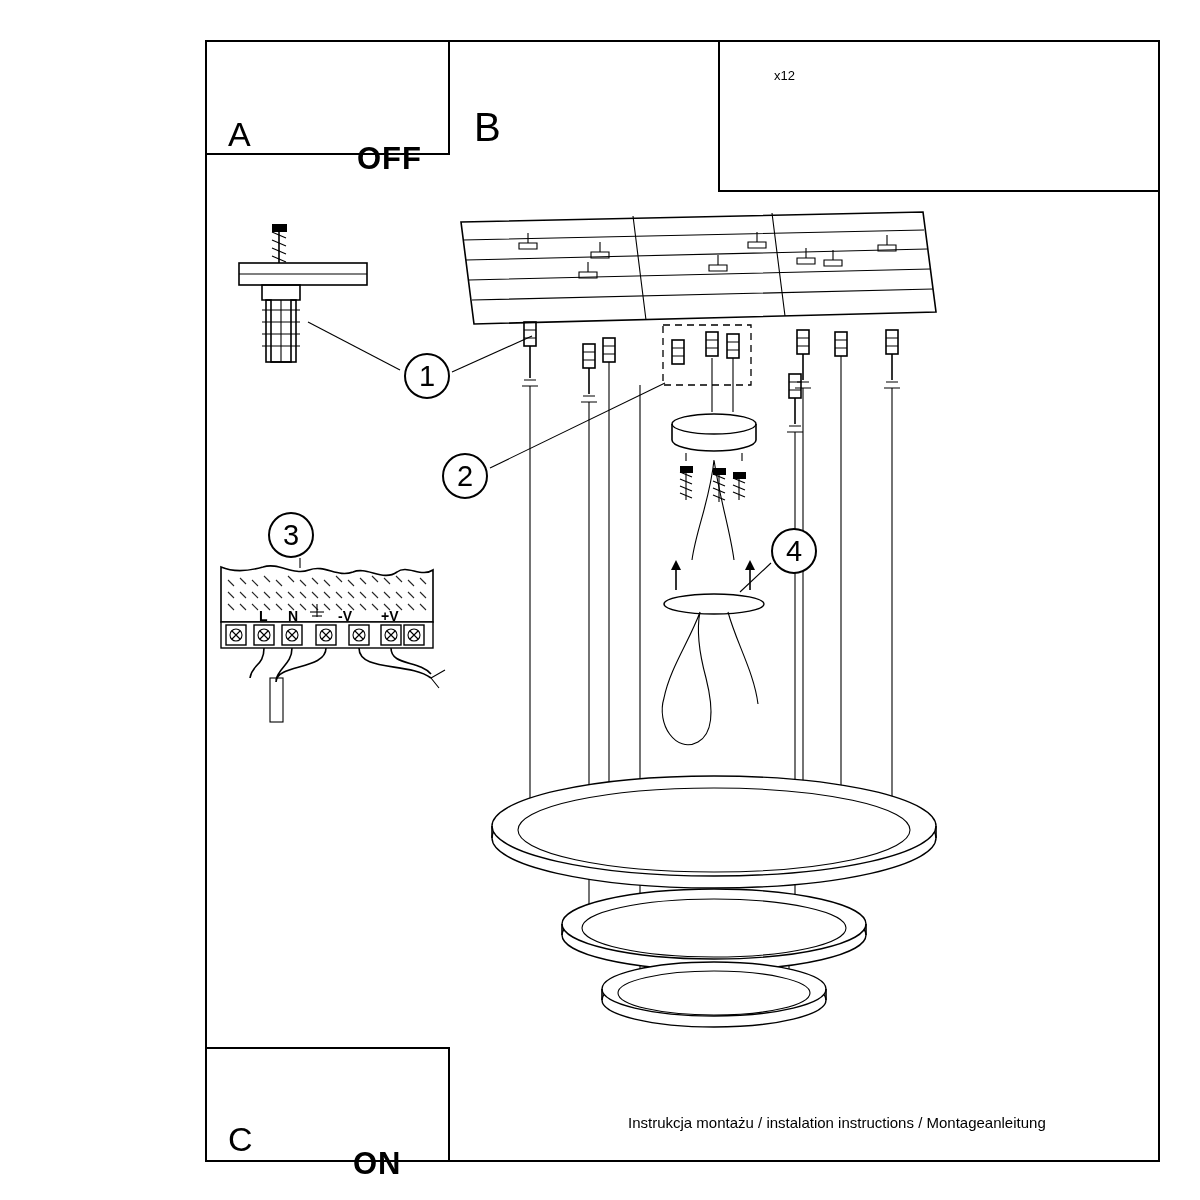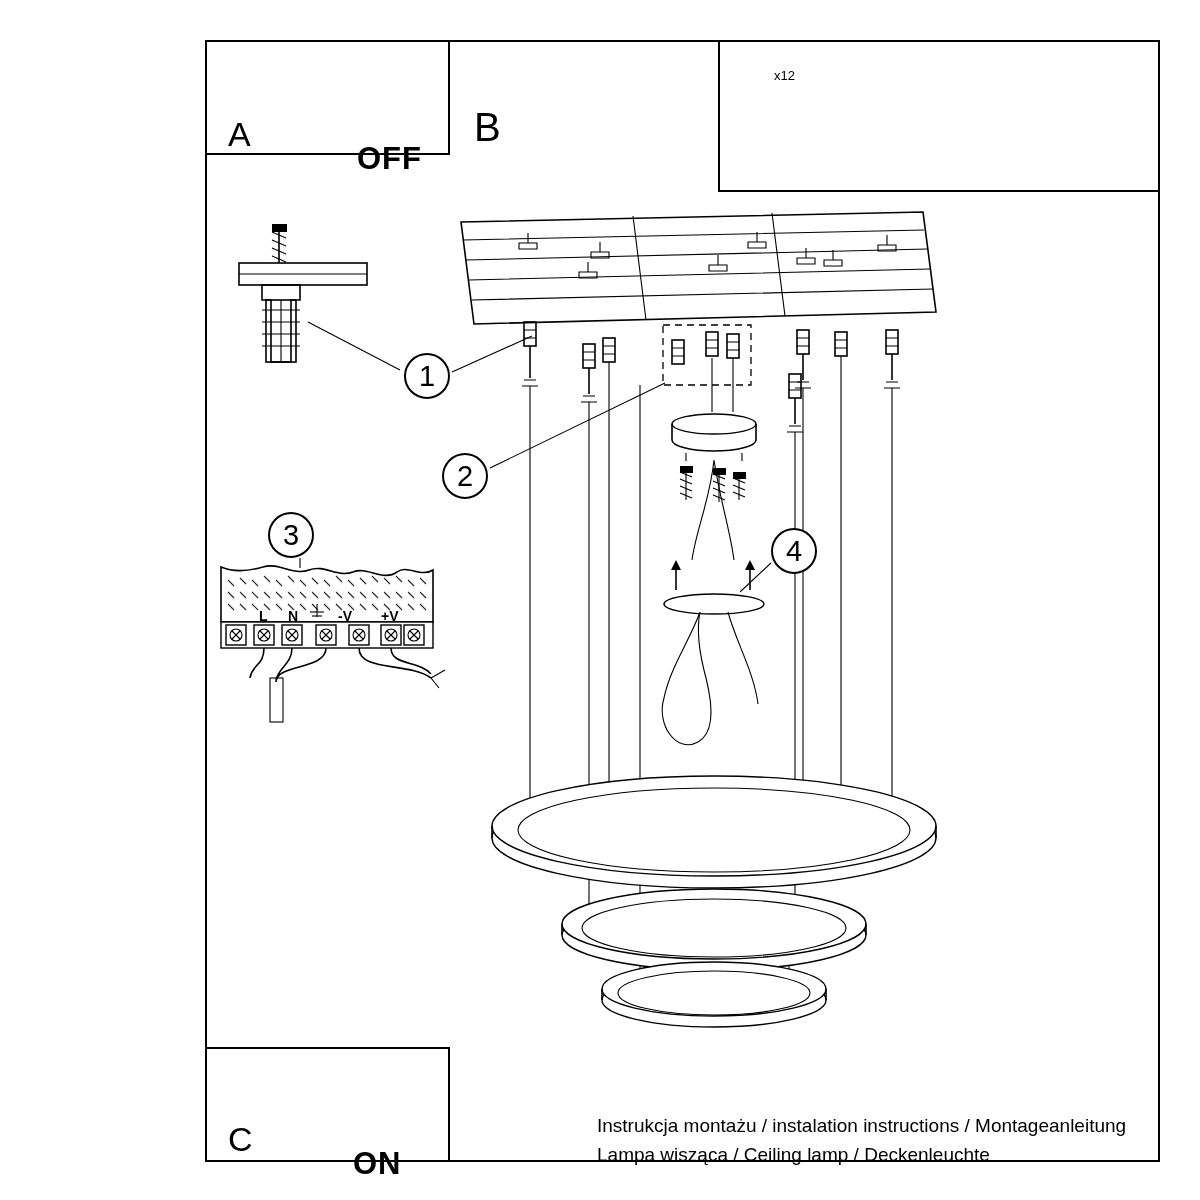--- a/index.html
+++ b/index.html
@@ -86,23 +86,23 @@
     font-size: 14px;
     font-weight: bold;
   }
   .tl-L  { left: 259px; top: 608px; }
   .tl-N  { left: 288px; top: 608px; }
   .tl-mV { left: 338px; top: 608px; }
   .tl-pV { left: 381px; top: 608px; }
 
   .footer {
     position: absolute;
-    left: 597px;
+    left: 628px;
     top: 1111px;
-    font-size: 19px;
+    font-size: 15px;
     line-height: 1.55;
     white-space: nowrap;
   }
 
   svg.art {
     position: absolute;
     left: 0;
     top: 0;
     width: 1200px;
     height: 1200px;
@@ -449,16 +449,15 @@
   <div class="callout callout-3">3</div>
   <div class="callout callout-4">4</div>
 
   <div class="terminal-letters tl-L">L</div>
   <div class="terminal-letters tl-N">N</div>
   <div class="terminal-letters tl-mV">-V</div>
   <div class="terminal-letters tl-pV">+V</div>
 
   <div class="footer">
     <div>Instrukcja montażu / instalation instructions / Montageanleitung</div>
-    <div>Lampa wisząca / Ceiling lamp / Deckenleuchte</div>
   </div>
 
 </div>
 
 </body></html>

